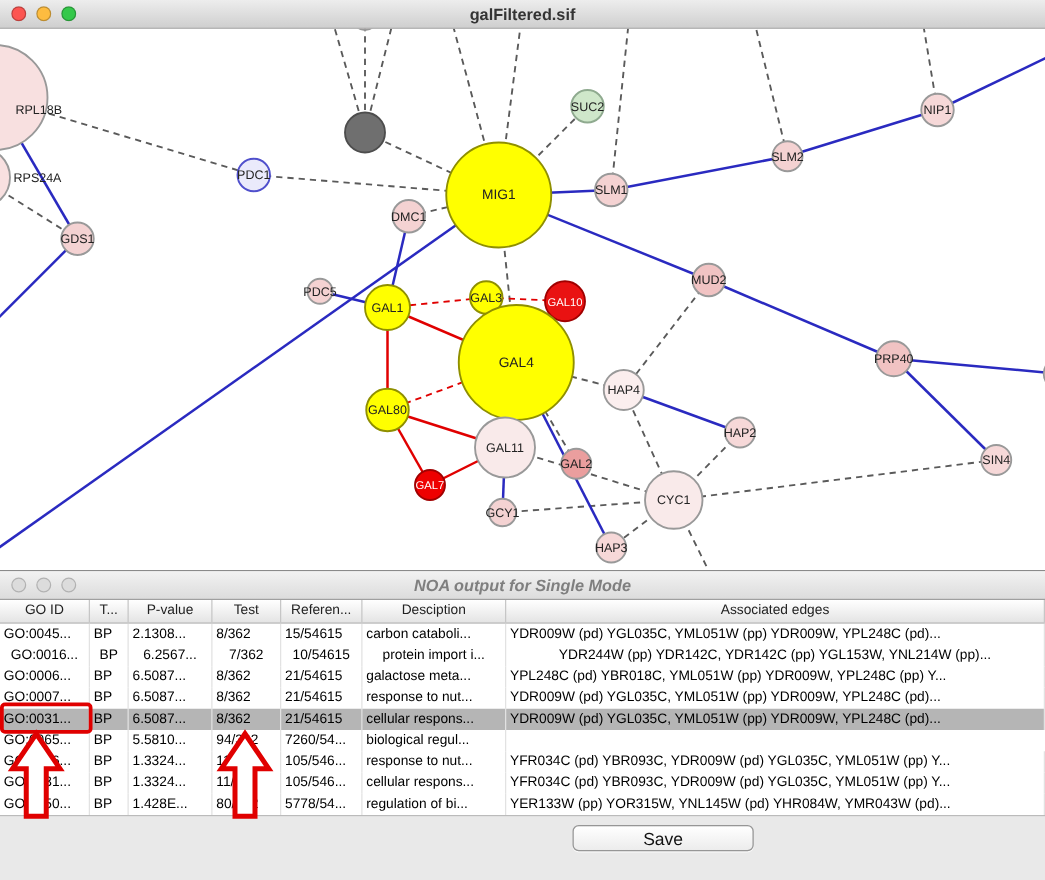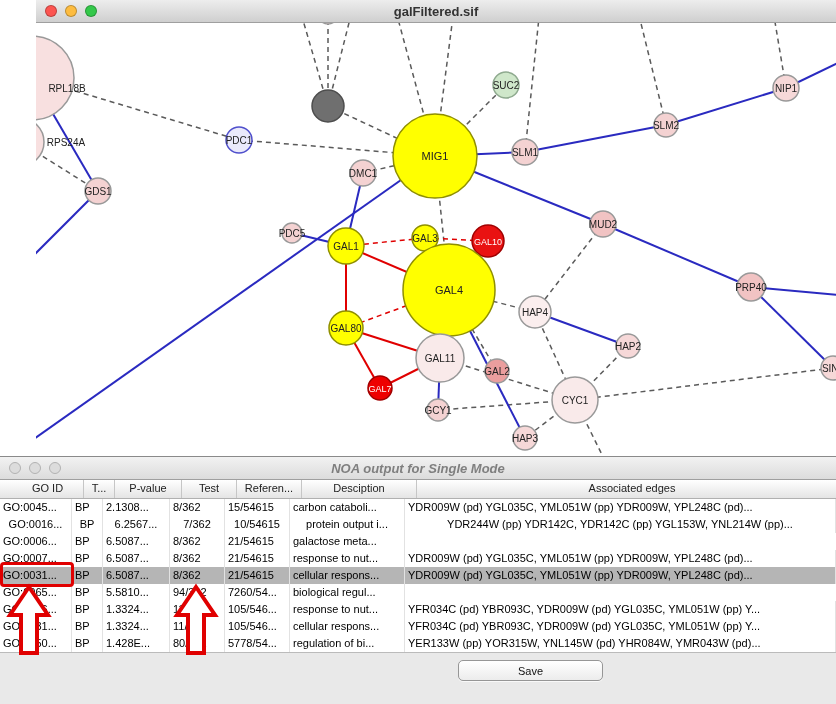--- a/index.html
+++ b/index.html
@@ -1,21 +1,21 @@
 <!DOCTYPE html>
 <html><head>
 <meta charset="utf-8">
 <style>
   html,body { margin:0; padding:0; }
   body {
     width:836px; height:704px; position:relative; overflow:hidden;
     font-family:"Liberation Sans", sans-serif; background:#e8e8e8;
   }
   .window { position:absolute; left:0; width:836px; box-sizing:border-box; }
-  #net-win { top:0; height:456px; background:#ffffff;padding-left:36px; }
+  #net-win { top:0; height:456px; background:#ffffff; }
   #noa-win { top:456px; height:248px; background:#e9e9e9; border-top:1px solid #8a8a8a; }
 
   .titlebar {
     height:22px; background:linear-gradient(#ededed,#cfcfcf);
     border-bottom:1px solid #9f9f9f; position:relative;
     display:flex; align-items:center; justify-content:center;
   }
   .titlebar .title { font-size:13px; font-weight:bold; color:#333; }
   #noa-win .titlebar { background:linear-gradient(#f2f2f2,#dcdcdc);font-style:italic; }
   #noa-win .title { color:#7f7f7f; }
@@ -37,21 +37,21 @@
   .t-row { display:grid; height:17px; }
   .t-row.selected { background:#b5b5b5; }
   .t-cell.body {
     font-size:11px; color:#000; line-height:17px; padding:0 3px;
     border-right:1px solid #e2e2e2; white-space:nowrap; overflow:hidden;
   }
 
   .mac-btn {
     position:absolute; height:21px; border-radius:5px;
     border:1px solid #969696; background:linear-gradient(#ffffff,#ececec);
-    font-family:"Liberation Sans", sans-serif; font-size:11px; color:#111;
+    font-family:"Liberation Sans", sans-serif; font-size:14px; color:#111;
     box-shadow:0 1px 0 rgba(255,255,255,0.7);
   }
   #save-btn { left:458px; top:203px; width:145px; }
   #cancel-btn { left:676px; top:203px; width:148px; }
 
   #anno-box {
     position:absolute; left:0; top:105px; width:68px; height:19px;
     border:3px solid #e00000; border-radius:4px; pointer-events:none; z-index:5;
   }
   #anno-arrows {
@@ -187,21 +187,21 @@
 <div class="window" id="noa-win">
   <div class="titlebar">
     <div class="lights">
       <span class="light inactive" style="background: rgb(220, 220, 220);"></span>
       <span class="light inactive" style="background: rgb(220, 220, 220);"></span>
       <span class="light inactive" style="background: rgb(220, 220, 220);"></span>
     </div>
     <span class="title">NOA output for Single Mode</span>
   </div>
 
-  <div class="t-header" id="table-header" style="grid-template-columns: 72px 31px 67px 55px 65px 115px 431px; padding-left: 12px;">
+  <div class="t-header" id="table-header" style="grid-template-columns: 72px 31px 67px 55px 65px 115px 431px;">
       <div class="t-cell head">GO ID</div>
       <div class="t-cell head">T...</div>
       <div class="t-cell head">P-value</div>
       <div class="t-cell head">Test</div>
       <div class="t-cell head">Referen...</div>
       <div class="t-cell head">Desciption</div>
       <div class="t-cell head">Associated edges</div>
     </div>
   <div id="table-body">
       <div class="t-row" style="grid-template-columns: 72px 31px 67px 55px 65px 115px 431px;">
@@ -212,30 +212,31 @@
         <div class="t-cell body">15/54615</div>
         <div class="t-cell body">carbon cataboli...</div>
         <div class="t-cell body">YDR009W (pd) YGL035C, YML051W (pp) YDR009W, YPL248C (pd)...</div>
       </div>
       <div class="t-row" style="grid-template-columns: 72px 31px 67px 55px 65px 115px 431px; text-align: center;">
         <div class="t-cell body">GO:0016...</div>
         <div class="t-cell body">BP</div>
         <div class="t-cell body">6.2567...</div>
         <div class="t-cell body">7/362</div>
         <div class="t-cell body">10/54615</div>
-        <div class="t-cell body">protein output i...</div>
+        <div class="t-cell body">protein import i...</div>
         <div class="t-cell body">YDR244W (pp) YDR142C, YDR142C (pp) YGL153W, YNL214W (pp)...</div>
       </div>
       <div class="t-row" style="grid-template-columns: 72px 31px 67px 55px 65px 115px 431px;">
         <div class="t-cell body">GO:0006...</div>
         <div class="t-cell body">BP</div>
         <div class="t-cell body">6.5087...</div>
         <div class="t-cell body">8/362</div>
         <div class="t-cell body">21/54615</div>
         <div class="t-cell body">galactose meta...</div>
+        <div class="t-cell body">YPL248C (pd) YBR018C, YML051W (pp) YDR009W, YPL248C (pp) Y...</div>
       </div>
       <div class="t-row" style="grid-template-columns: 72px 31px 67px 55px 65px 115px 431px;">
         <div class="t-cell body">GO:0007...</div>
         <div class="t-cell body">BP</div>
         <div class="t-cell body">6.5087...</div>
         <div class="t-cell body">8/362</div>
         <div class="t-cell body">21/54615</div>
         <div class="t-cell body">response to nut...</div>
         <div class="t-cell body">YDR009W (pd) YGL035C, YML051W (pp) YDR009W, YPL248C (pd)...</div>
       </div>

